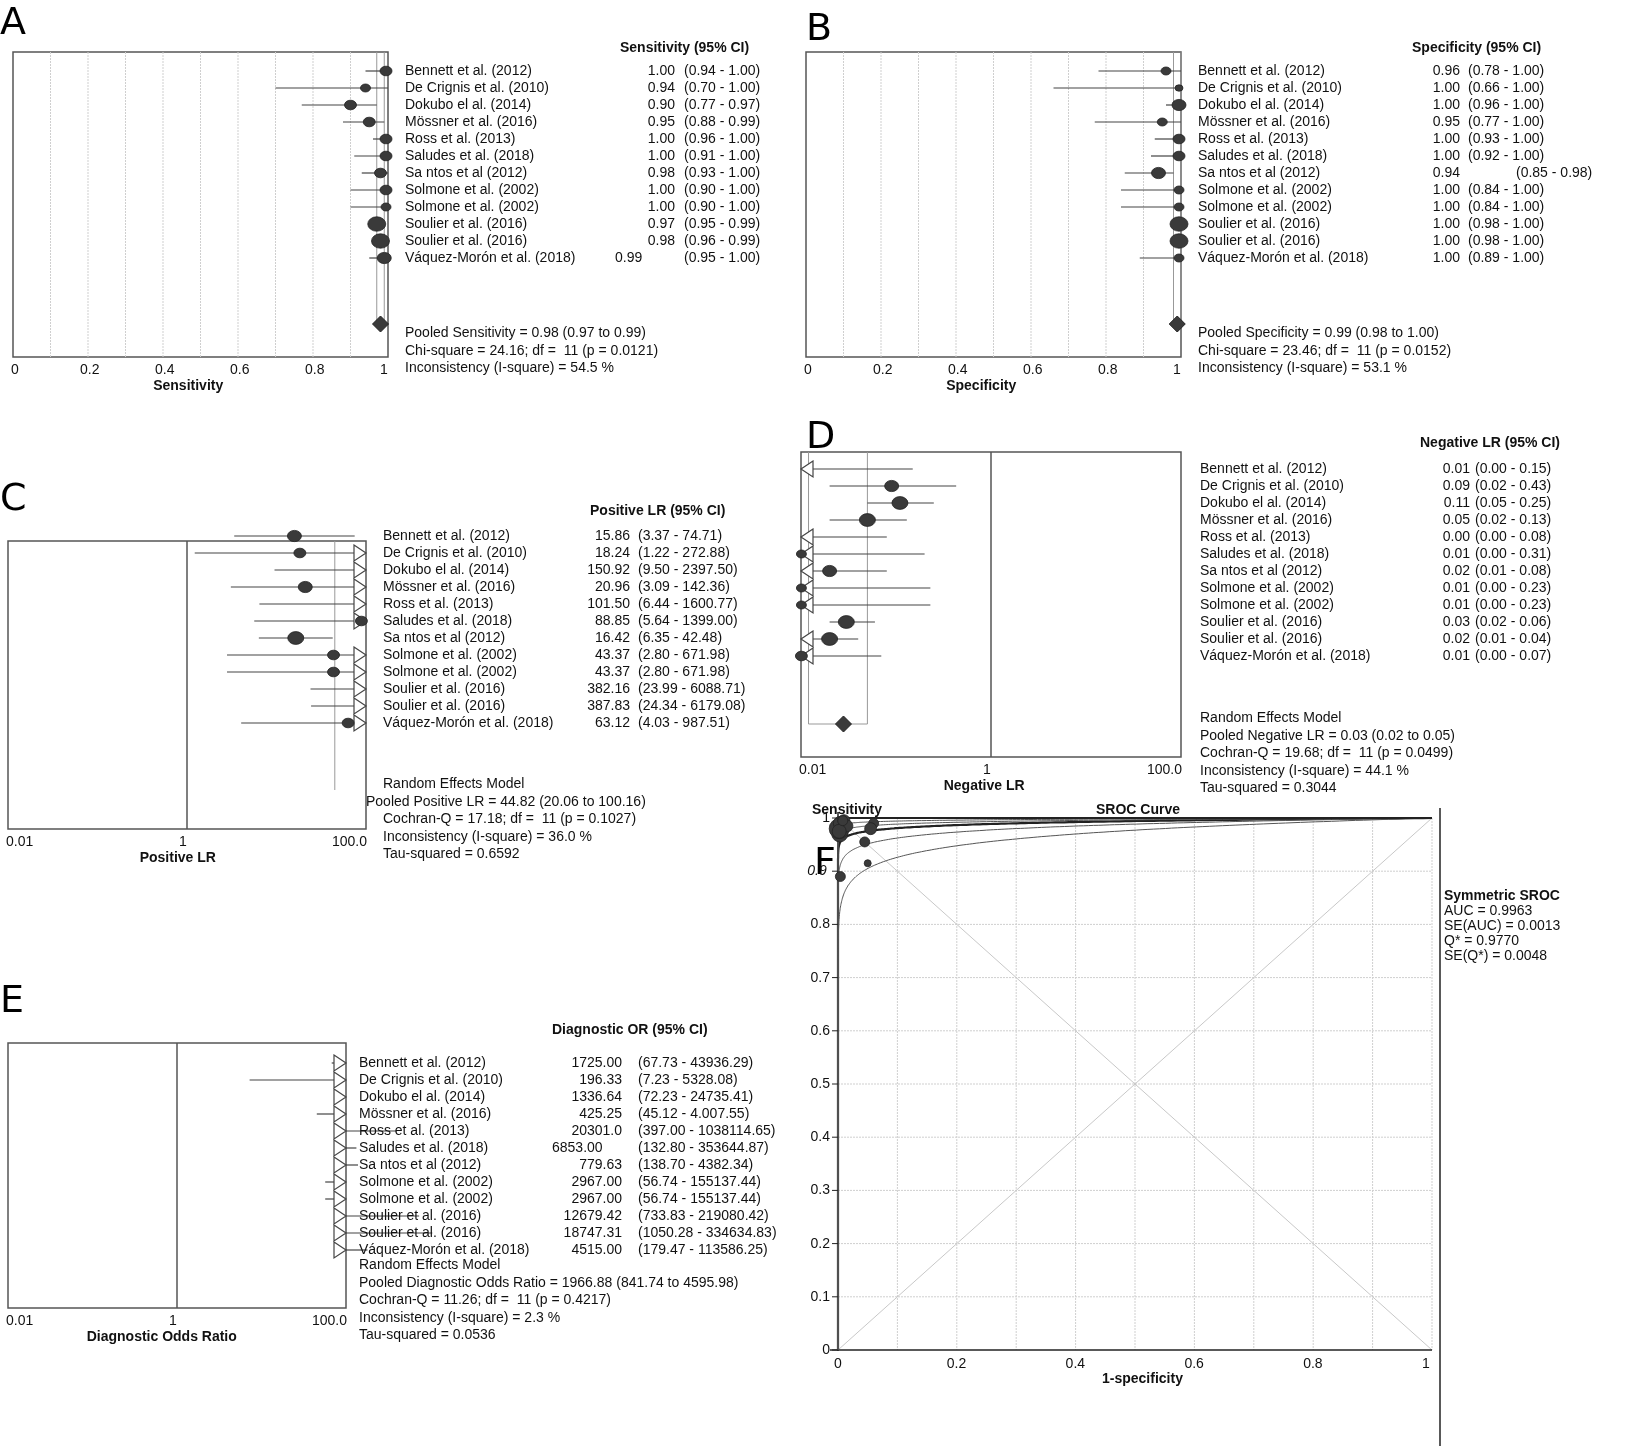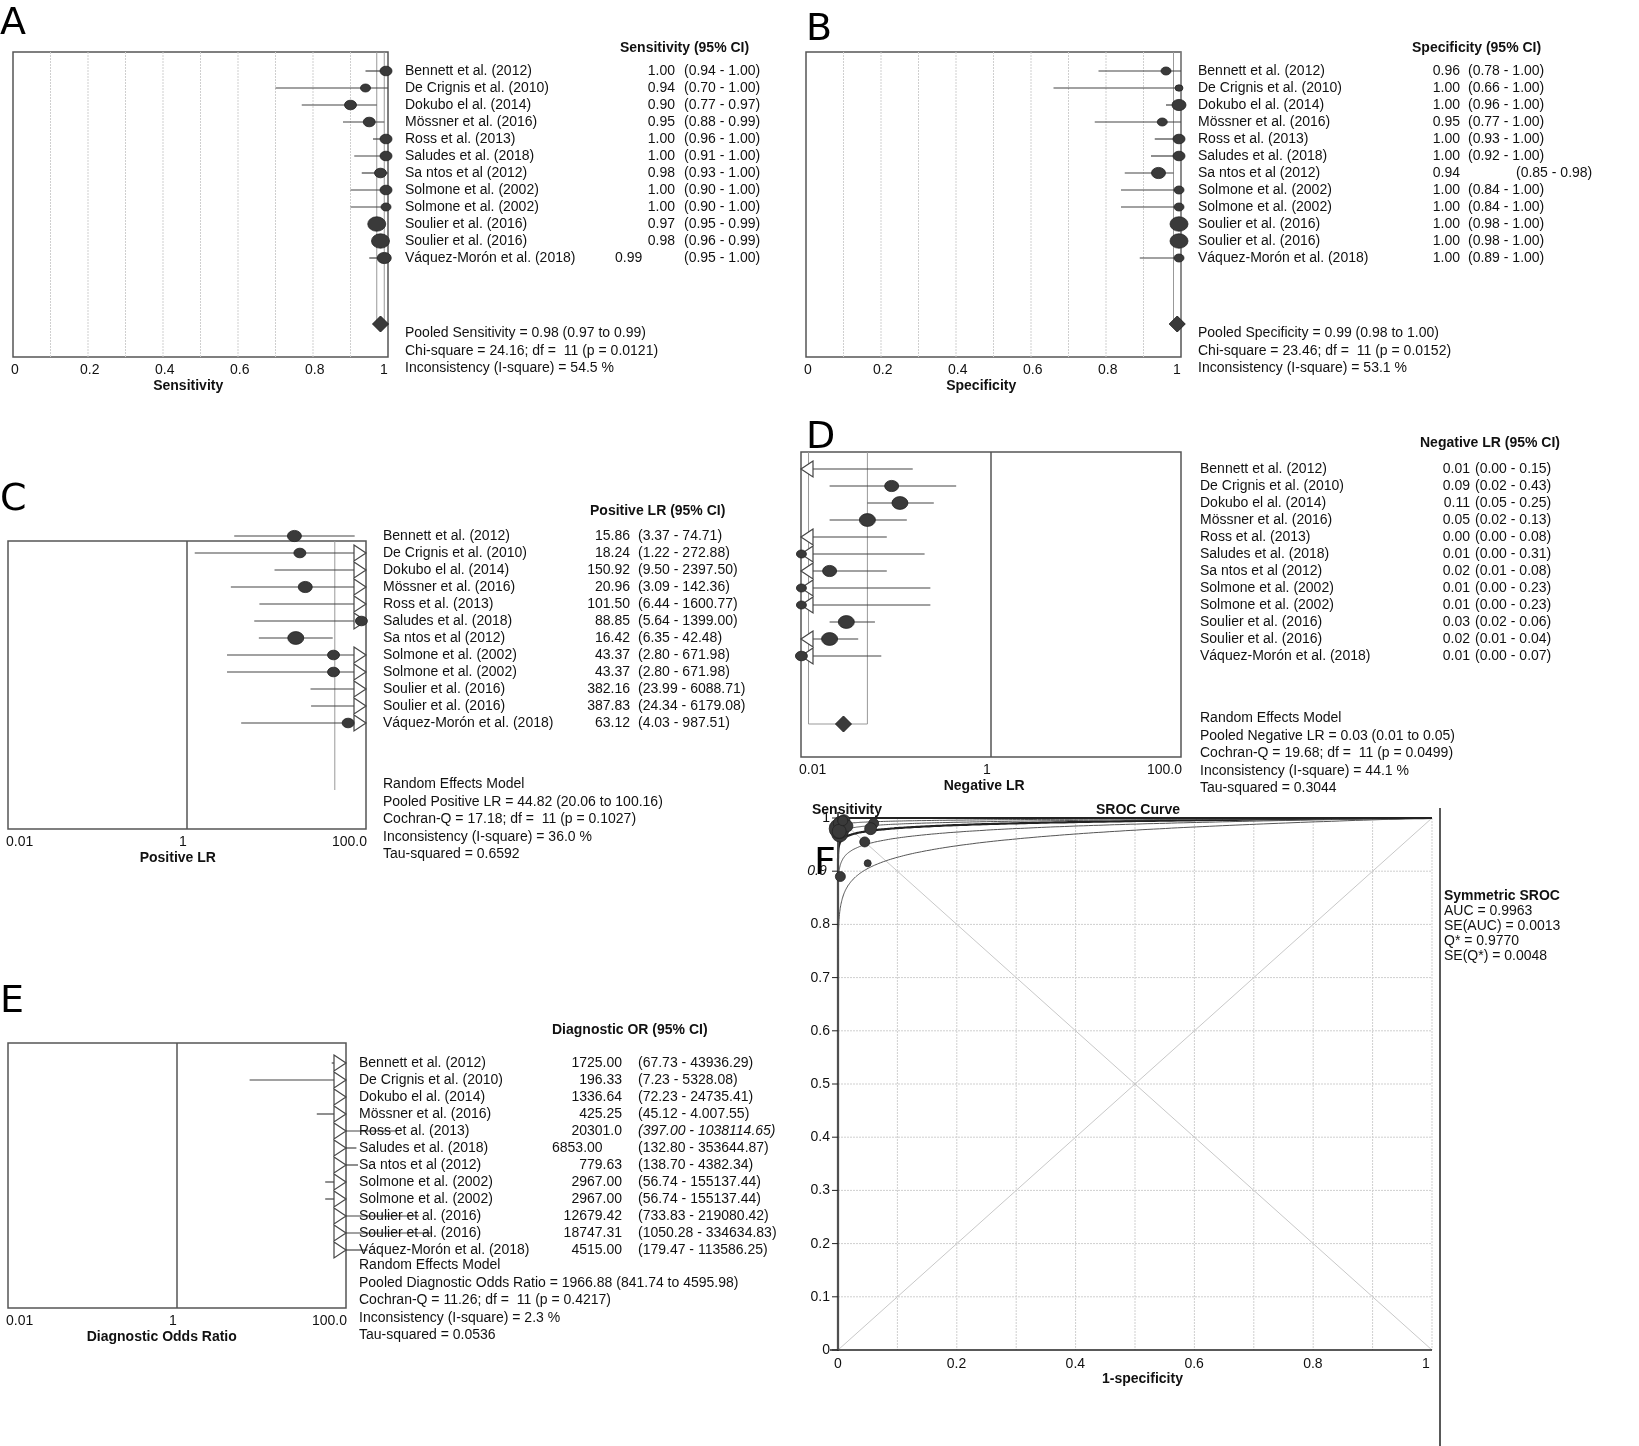--- a/index.html
+++ b/index.html
@@ -270,21 +270,21 @@
 <div class="txt" style="left: 383px; top: 680px;">Soulier et al. (2016)</div>
 <div class="txt" style="left: 570px; top: 680px; width: 60px; text-align: right;">382.16</div>
 <div class="txt" style="left: 638px; top: 680px;">(23.99 - 6088.71)</div>
 <div class="txt" style="left: 383px; top: 697px;">Soulier et al. (2016)</div>
 <div class="txt" style="left: 570px; top: 697px; width: 60px; text-align: right;">387.83</div>
 <div class="txt" style="left: 638px; top: 697px;">(24.34 - 6179.08)</div>
 <div class="txt" style="left: 383px; top: 714px;">Váquez-Morón et al. (2018)</div>
 <div class="txt" style="left: 570px; top: 714px; width: 60px; text-align: right;">63.12</div>
 <div class="txt" style="left: 638px; top: 714px;">(4.03 - 987.51)</div>
 <div class="txt" style="left: 383px; top: 775px;">Random Effects Model</div>
-<div class="txt" style="left: 383px; top: 792.5px;">Pooled Positive LR = 44.82 (20.06 to 100.16)</div>
+<div class="txt" style="left: 366px; top: 792.5px;">Pooled Positive LR = 44.82 (20.06 to 100.16)</div>
 <div class="txt" style="left: 383px; top: 810px;">Cochran-Q = 17.18; df =  11 (p = 0.1027)</div>
 <div class="txt" style="left: 383px; top: 827.5px;">Inconsistency (I-square) = 36.0 %</div>
 <div class="txt" style="left: 383px; top: 845px;">Tau-squared = 0.6592</div>
 <svg width="1639" height="1446" style="pointer-events: none;">
     <rect x="801" y="452" width="380" height="305" fill="none" stroke="#555" stroke-width="1.5"></rect>
     <line x1="991" y1="452" x2="991" y2="757" stroke="#555" stroke-width="1.5"></line>
     <line x1="808.5222183745244" y1="452" x2="808.5222183745244" y2="724" stroke="#999" stroke-width="1"></line>
     <line x1="867.4021504119218" y1="452" x2="867.4021504119218" y2="724" stroke="#999" stroke-width="1"></line>
     <line x1="808.5222183745244" y1="724" x2="867.4021504119218" y2="724" stroke="#999" stroke-width="1"></line>
     <line x1="801" y1="469" x2="912.7286696102897" y2="469" stroke="#444" stroke-width="1.2"></line>
@@ -354,21 +354,21 @@
 <div class="txt" style="left: 1200px; top: 613px;">Soulier et al. (2016)</div>
 <div class="txt" style="left: 1410px; top: 613px; width: 60px; text-align: right;">0.03</div>
 <div class="txt" style="left: 1475px; top: 613px;">(0.02 - 0.06)</div>
 <div class="txt" style="left: 1200px; top: 630px;">Soulier et al. (2016)</div>
 <div class="txt" style="left: 1410px; top: 630px; width: 60px; text-align: right;">0.02</div>
 <div class="txt" style="left: 1475px; top: 630px;">(0.01 - 0.04)</div>
 <div class="txt" style="left: 1200px; top: 647px;">Váquez-Morón et al. (2018)</div>
 <div class="txt" style="left: 1410px; top: 647px; width: 60px; text-align: right;">0.01</div>
 <div class="txt" style="left: 1475px; top: 647px;">(0.00 - 0.07)</div>
 <div class="txt" style="left: 1200px; top: 709px;">Random Effects Model</div>
-<div class="txt" style="left: 1200px; top: 726.5px;">Pooled Negative LR = 0.03 (0.01 to 0.05)</div>
+<div class="txt" style="left: 1200px; top: 726.5px;">Pooled Negative LR = 0.03 (0.02 to 0.05)</div>
 <div class="txt" style="left: 1200px; top: 744px;">Cochran-Q = 19.68; df =  11 (p = 0.0499)</div>
 <div class="txt" style="left: 1200px; top: 761.5px;">Inconsistency (I-square) = 44.1 %</div>
 <div class="txt" style="left: 1200px; top: 779px;">Tau-squared = 0.3044</div>
 <svg width="1639" height="1446" style="pointer-events: none;">
     <rect x="8" y="1043" width="338" height="265" fill="none" stroke="#555" stroke-width="1.5"></rect>
     <line x1="177" y1="1043" x2="177" y2="1308" stroke="#555" stroke-width="1.5"></line>
     <line x1="331.7010008887375" y1="1063" x2="346" y2="1063" stroke="#444" stroke-width="1.2"></line>
     <polygon points="334,1055 346,1063 334,1071" fill="#fff" stroke="#444" stroke-width="1.2"></polygon>
     <line x1="249.59718612138786" y1="1080" x2="346" y2="1080" stroke="#444" stroke-width="1.2"></line>
     <polygon points="334,1072 346,1080 334,1088" fill="#fff" stroke="#444" stroke-width="1.2"></polygon>
@@ -405,21 +405,21 @@
 <div class="txt" style="left: 552px; top: 1071px; width: 70px; text-align: right;">196.33</div>
 <div class="txt" style="left: 638px; top: 1071px;">(7.23 - 5328.08)</div>
 <div class="txt" style="left: 359px; top: 1088px;">Dokubo el al. (2014)</div>
 <div class="txt" style="left: 552px; top: 1088px; width: 70px; text-align: right;">1336.64</div>
 <div class="txt" style="left: 638px; top: 1088px;">(72.23 - 24735.41)</div>
 <div class="txt" style="left: 359px; top: 1105px;">Mössner et al. (2016)</div>
 <div class="txt" style="left: 552px; top: 1105px; width: 70px; text-align: right;">425.25</div>
 <div class="txt" style="left: 638px; top: 1105px;">(45.12 - 4.007.55)</div>
 <div class="txt" style="left: 359px; top: 1122px;">Ross et al. (2013)</div>
 <div class="txt" style="left: 552px; top: 1122px; width: 70px; text-align: right;">20301.0</div>
-<div class="txt" style="left: 638px; top: 1122px; font-style: italic;">(397.00 - 1038114.65)</div>
+<div class="txt" style="left: 638px; top: 1122px;">(397.00 - 1038114.65)</div>
 <div class="txt" style="left: 359px; top: 1139px;">Saludes et al. (2018)</div>
 <div class="txt" style="left: 552px; top: 1139px; width: 70px; ">6853.00</div>
 <div class="txt" style="left: 638px; top: 1139px;">(132.80 - 353644.87)</div>
 <div class="txt" style="left: 359px; top: 1156px;">Sa ntos et al (2012)</div>
 <div class="txt" style="left: 552px; top: 1156px; width: 70px; text-align: right;">779.63</div>
 <div class="txt" style="left: 638px; top: 1156px;">(138.70 - 4382.34)</div>
 <div class="txt" style="left: 359px; top: 1173px;">Solmone et al. (2002)</div>
 <div class="txt" style="left: 552px; top: 1173px; width: 70px; text-align: right;">2967.00</div>
 <div class="txt" style="left: 638px; top: 1173px;">(56.74 - 155137.44)</div>
 <div class="txt" style="left: 359px; top: 1190px;">Solmone et al. (2002)</div>

